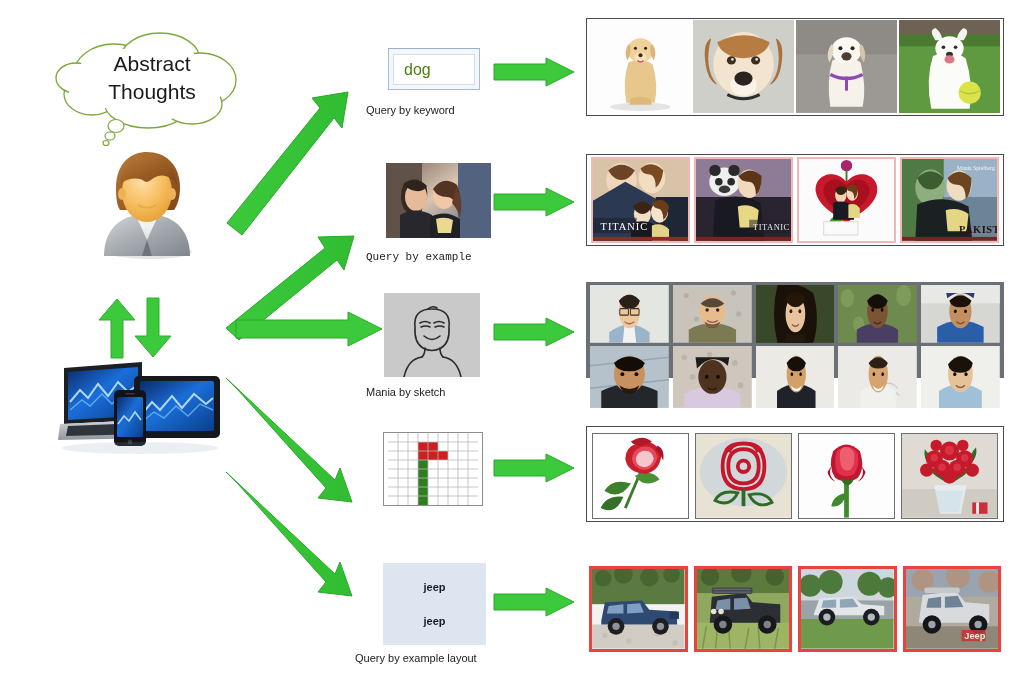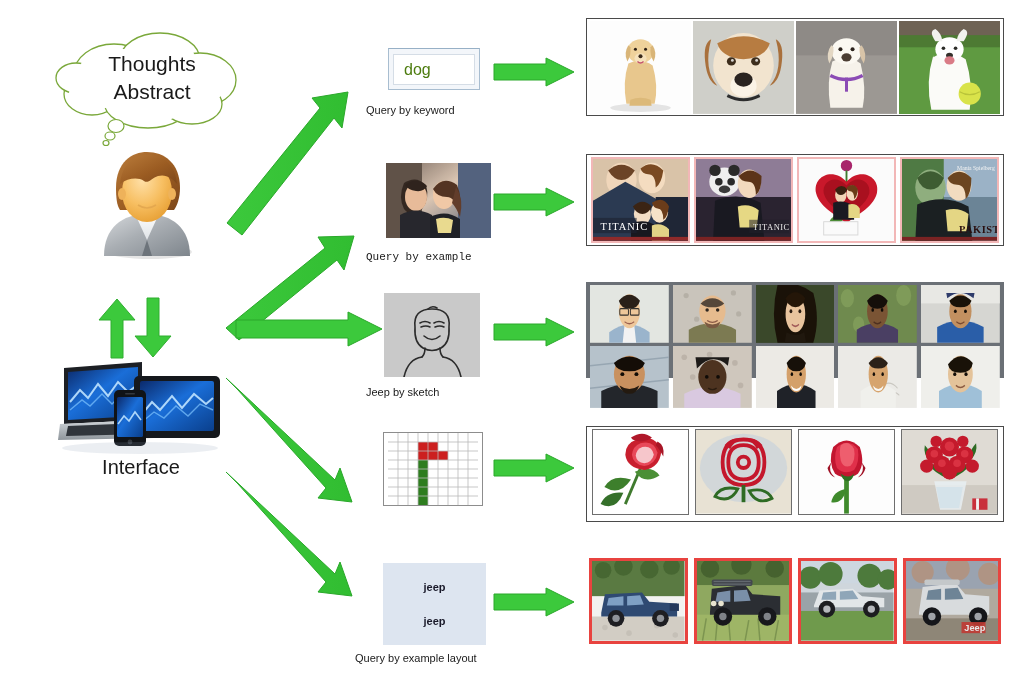--- a/index.html
+++ b/index.html
@@ -74,21 +74,21 @@
     left: 383px; top: 563px; width: 103px; height: 82px;
     background: #dde5f0;
     display: flex; flex-direction: column;
     align-items: center; justify-content: center; gap: 22px;
   }
   .cc-token { font-size: 11px; font-weight: bold; color: #1a1a2a; }
 
   
   .result-row {
     position: absolute; left: 586px; width: 418px;
-    display: flex; align-items: flex-start;
+    display: flex; align-items: flex-end;
   }
   .rr-plain { border: 1px solid #4a4a4a; background: #ffffff; padding: 2px; }
 
   .thumb { flex: 1 1 0; position: relative; overflow: hidden; background: #fff; }
 
   
   #row-dogs { top: 18px; height: 98px; }
   #row-dogs .thumb { margin: 0 1px; }
 
   
@@ -138,22 +138,22 @@
         <ellipse cx="62" cy="46" rx="36" ry="26"></ellipse>
         <ellipse cx="108" cy="33" rx="36" ry="23"></ellipse>
         <ellipse cx="146" cy="52" rx="32" ry="23"></ellipse>
         <ellipse cx="42" cy="65" rx="25" ry="17"></ellipse>
         <ellipse cx="96" cy="73" rx="41" ry="22"></ellipse>
         <ellipse cx="138" cy="75" rx="27" ry="16"></ellipse>
         <ellipse cx="26" cy="50" rx="17" ry="12"></ellipse>
       </g>
     </svg>
     <div id="thought-text">
+      <span>Abstract</span>
       <span>Thoughts</span>
-      <span>Abstract</span>
     </div>
   </div>
 
   <div class="abs" id="avatar-wrap">
     <svg width="110" height="112" viewBox="0 0 110 112">
       <defs>
         <radialGradient id="gSkin" cx="40%" cy="30%" r="75%">
           <stop offset="0%" stop-color="#ffe0a8"></stop>
           <stop offset="55%" stop-color="#f7bf62"></stop>
           <stop offset="100%" stop-color="#e79f33"></stop>
@@ -242,21 +242,20 @@
         <rect x="59" y="39" width="26" height="40" rx="1.5" fill="url(#gScreen)"></rect>
         <polyline points="60,66 66,58 71,63 77,54 83,62" fill="none" stroke="#bfe3ff" stroke-width="1.6" opacity="0.9"></polyline>
         <circle cx="72" cy="84" r="2.4" fill="#33383e"></circle>
         <rect x="67" y="35" width="10" height="1.6" rx="0.8" fill="#33383e"></rect>
       </g>
 
       <ellipse cx="82" cy="90" rx="78" ry="6" fill="#8fa2b5" opacity="0.18"></ellipse>
     </svg>
   </div>
 
-  <div class="abs" id="interface-label">Interface</div>
 
   <svg class="abs" style="left:222px; top:80px;" width="160" height="530" viewBox="0 0 160 530">
     <defs>
       <linearGradient id="gArr" x1="0" y1="0" x2="1" y2="0">
         <stop offset="0%" stop-color="#3cc93c"></stop>
         <stop offset="100%" stop-color="#31bd31"></stop>
       </linearGradient>
     </defs>
     <g fill="url(#gArr)" stroke="#2aa82a" stroke-width="1">
 
@@ -330,21 +329,21 @@
         <path d="M41 55 q0 6 -3 9"></path>
         <path d="M56 55 q0 6 3 9"></path>
 
         <path d="M38 64 q-14 2 -18 20"></path>
         <path d="M59 64 q14 2 18 20"></path>
 
         <path d="M44 16 q4 -4 9 -1"></path>
       </g>
     </svg>
   </div>
-  <div class="query-label" style="left:366px; top:386px;">Jeep by sketch</div>
+  <div class="query-label" style="left:366px; top:386px;">Mania by sketch</div>
 
   <div class="abs" id="cl-grid">
     <svg width="98" height="72" viewBox="0 0 90 72">
       <rect width="90" height="72" fill="#ffffff"></rect>
 
       <rect x="30" y="9" width="20" height="18" fill="#cc1f1f"></rect>
       <rect x="50" y="18" width="10" height="9" fill="#cc1f1f"></rect>
 
       <rect x="30" y="27" width="10" height="45" fill="#2e7d1f"></rect>
 

